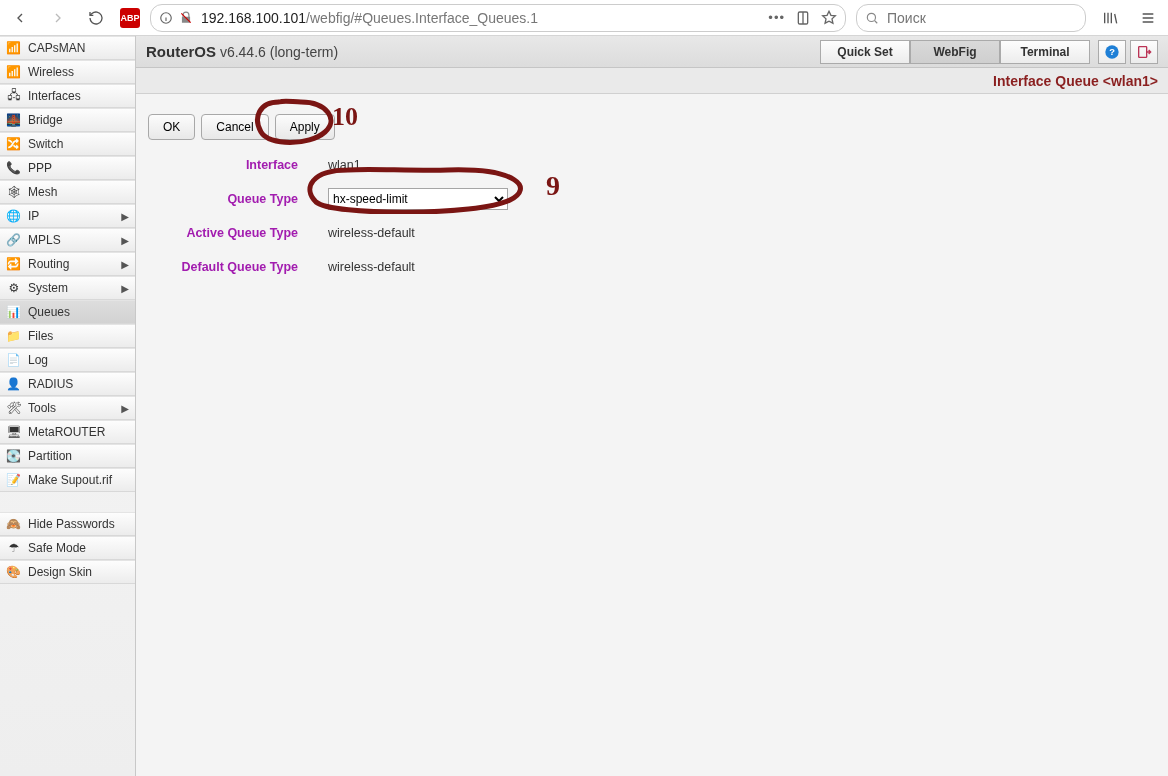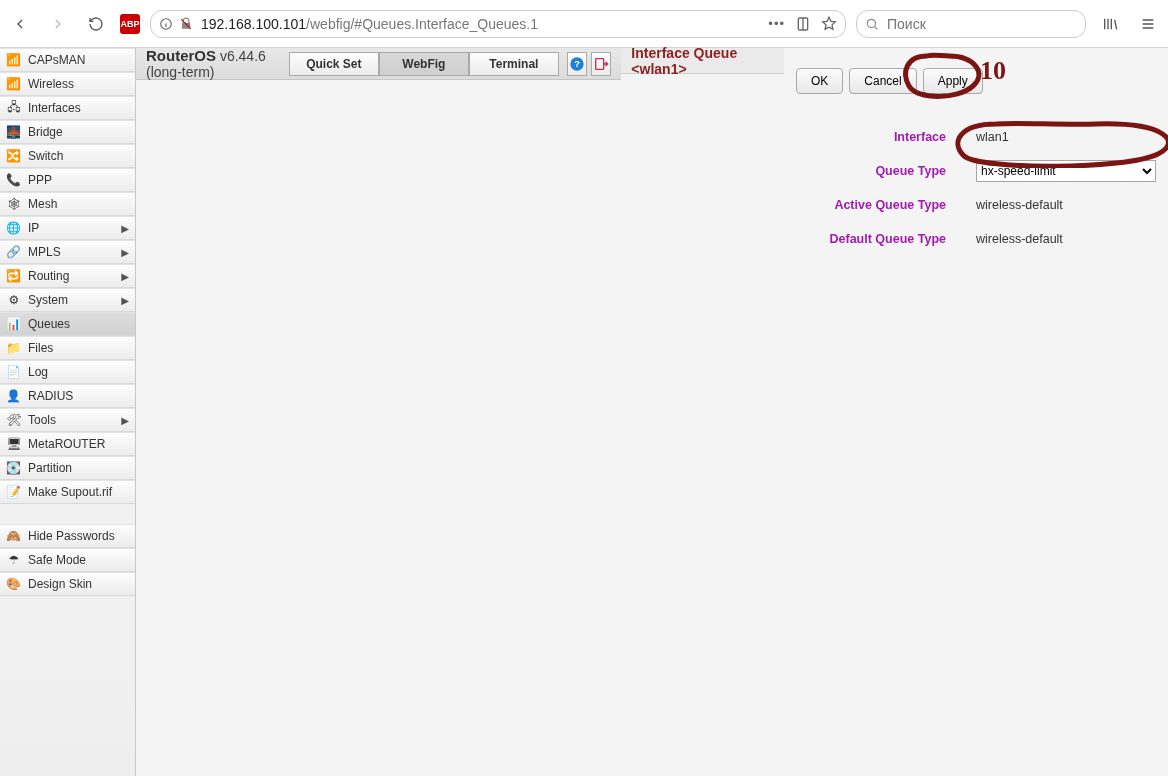--- a/index.html
+++ b/index.html
@@ -9,21 +9,21 @@
     font-size: 13px;
     background: #f4f4f4;
     color: #333;
     width: 1168px;
     height: 776px;
     overflow: hidden;
   }
 
   
   .browser-bar {
-    height: 48px;
+    height: 36px;
     background: #ffffff;
     border-bottom: 1px solid #d5d5d5;
     display: flex;
     align-items: center;
     padding: 0 6px;
     gap: 10px;
   }
   .nav-btn {
     width: 28px; height: 28px;
     display:flex; align-items:center; justify-content:center;
@@ -96,21 +96,21 @@
     font-size:12px;
   }
   .sidebar-chevron {
     position:absolute; right:6px;
     color:#555; font-size:10px;
   }
 
   .main {
     flex:1;
     display:flex;
-    flex-direction:row;
+    flex-direction:column;
     background:#f4f4f4;
   }
   .topbar {
     height:32px;
     background: linear-gradient(#e8e8e8,#dcdcdc);
     border-bottom:1px solid #c5c5c5;
     display:flex;
     align-items:center;
     padding:0 10px;
     gap:4px;
@@ -138,21 +138,21 @@
     padding:0 10px;
     border-bottom:1px solid #d0d0d0;
     background:#eaeaea;
   }
   .breadcrumb-row span { font-size:14px; font-weight:bold; color:#8a1f1f;}
 
   .content {
     padding:20px 12px;
     position:relative;
   }
-  .btn-row { display:flex; gap:6px; margin-bottom:26px; align-items:center;}
+  .btn-row { display:flex; gap:6px; margin-bottom:8px; align-items:center;}
   .btn {
     height:26px;
     padding:0 14px;
     border:1px solid #a8a8a8;
     background:linear-gradient(#fcfcfc,#e8e8e8);
     border-radius:4px;
     font-size:12px;
     cursor:pointer;
     display:flex; align-items:center; justify-content:center;
   }

